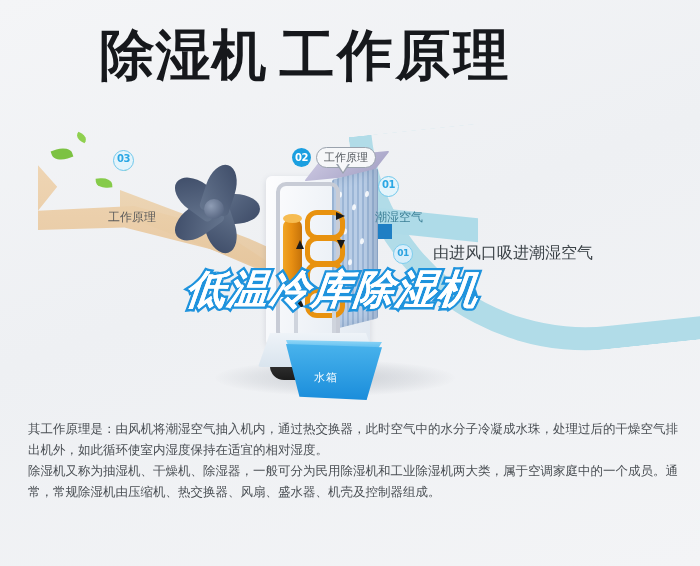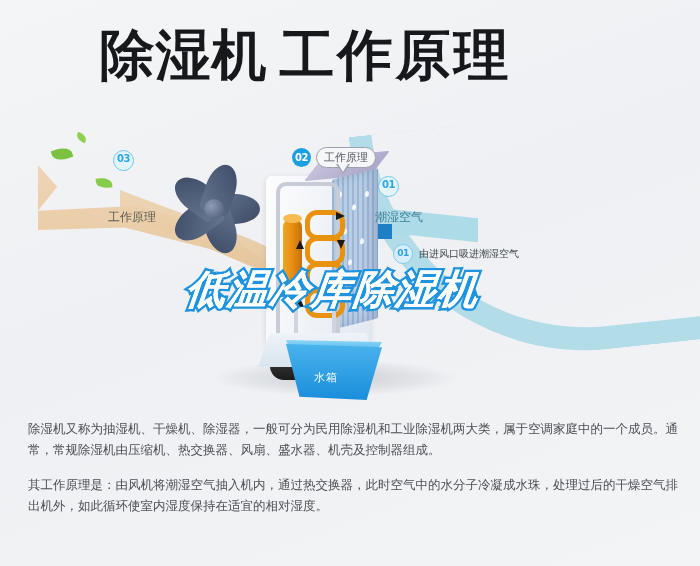--- a/index.html
+++ b/index.html
@@ -384,22 +384,22 @@
     color: #2ca3e0;
     font-size: 9px;
     font-weight: bold;
     line-height: 16px;
     text-align: center;
     vertical-align: middle;
     letter-spacing: -0.5px;
   }
   .step-text {
     display: inline-block;
-    margin-left: 6px;
-    font-size: 10px;
+    margin-left: 20px;
+    font-size: 16px;
     color: #3c4348;
     vertical-align: middle;
   }
 
   
   .watermark {
     position: absolute;
     left: 186px;
     top: 262px;
     font-size: 40px;
@@ -530,17 +530,17 @@
   <div class="steps">
     <div class="step-row">
       <span class="step-badge">01</span><span class="step-text">由进风口吸进潮湿空气</span>
     </div>
   </div>
 
   <div class="watermark">低温冷库除湿机</div>
   <div class="watermark-fill">低温冷库除湿机</div>
 
   <div class="body-copy">
+    <p class="para p2">其工作原理是：由风机将潮湿空气抽入机内，通过热交换器，此时空气中的水分子冷凝成水珠，处理过后的干燥空气排出机外，如此循环使室内湿度保持在适宜的相对湿度。</p>
     <p class="para p1">除湿机又称为抽湿机、干燥机、除湿器，一般可分为民用除湿机和工业除湿机两大类，属于空调家庭中的一个成员。通常，常规除湿机由压缩机、热交换器、风扇、盛水器、机壳及控制器组成。</p>
-    <p class="para p2">其工作原理是：由风机将潮湿空气抽入机内，通过热交换器，此时空气中的水分子冷凝成水珠，处理过后的干燥空气排出机外，如此循环使室内湿度保持在适宜的相对湿度。</p>
   </div>
 
 </div>
 
 </body></html>

